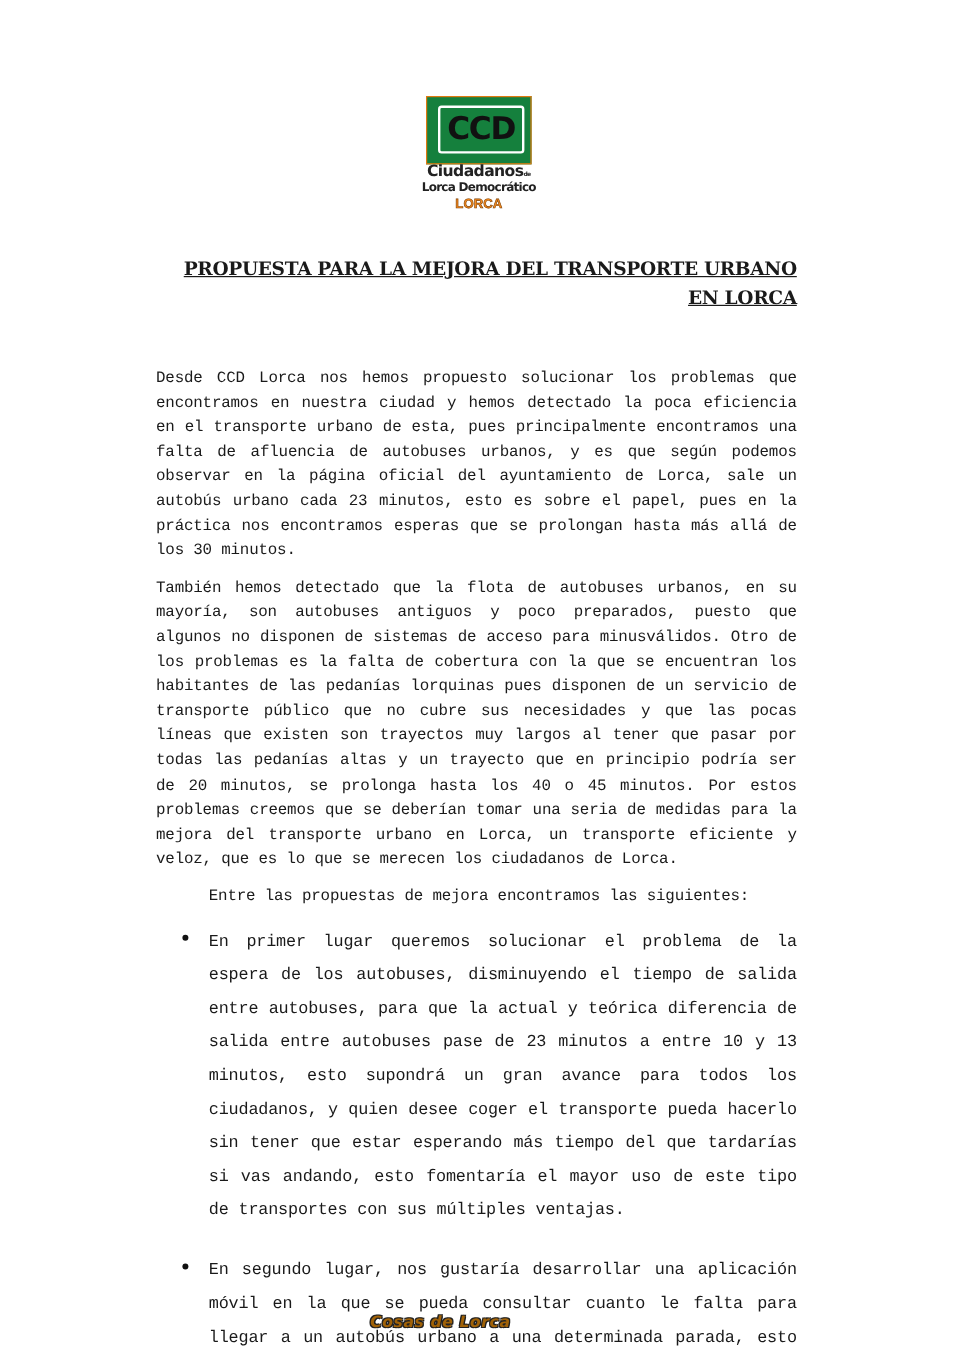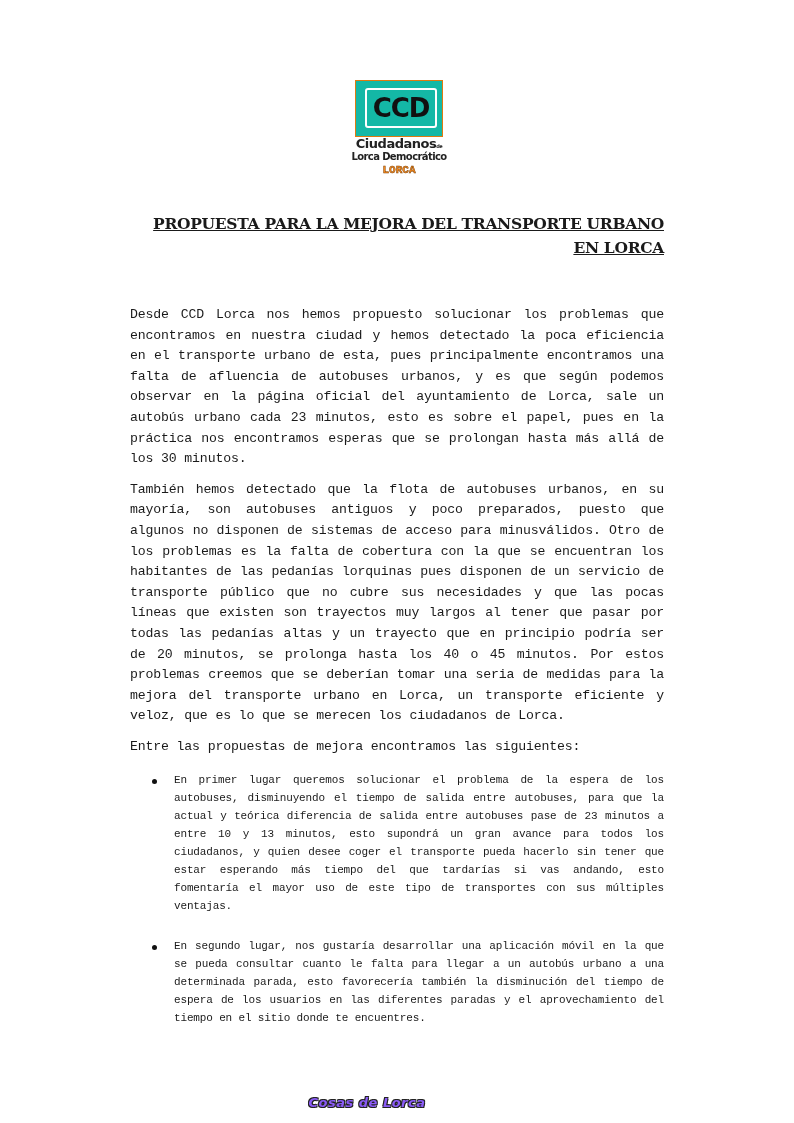--- a/index.html
+++ b/index.html
@@ -1,53 +1,53 @@
 <!DOCTYPE html>
 <html><head>
 <meta charset="utf-8">
 <style>
   html, body { margin: 0; padding: 0; background: #ffffff; }
   body { width: 794px; height: 1123px; position: relative; overflow: hidden;
          font-family: "DejaVu Serif", "Liberation Serif", serif; color: #1a1a1a; }
   .logo { position: absolute; left: 343px; top: 78px; width: 112px; height: 102px; }
   .logo-box { position: absolute; left: 12px; top: 2px; width: 86px; height: 55px;
-              background: #14b8a6; border: 1px solid #e07a10; }
+              background: #15803d; border: 1px solid #e07a10; }
   .logo-inner { position: absolute; left: 9px; top: 7px; width: 68px; height: 36px;
                 border: 2px solid #fff; border-radius: 3px; }
   .logo-ccd { position: absolute; left: 0; top: 3px; width: 100%; text-align: center;
               font-family: "DejaVu Sans", sans-serif; font-weight: bold; font-size: 26px;
               color: #111; letter-spacing: -1px; line-height: 30px; }
   .logo-line1 { position: absolute; left: 0; top: 58px; width: 112px; text-align: center;
                 font-family: "DejaVu Sans", sans-serif; font-weight: bold; font-size: 13px;
                 color: #222; letter-spacing: -0.5px; }
   .logo-de { font-size: 5px; vertical-align: baseline; }
   .logo-line2 { position: absolute; left: 0; top: 73px; width: 112px; text-align: center;
                 font-family: "DejaVu Sans", sans-serif; font-weight: bold; font-size: 10px;
                 color: #222; letter-spacing: -0.6px; }
   .logo-line3 { position: absolute; left: 0; top: 86px; width: 112px; text-align: center;
-                font-family: Liberation Mono, monospace; font-weight: bold; font-size: 11px;
+                font-family: Liberation Sans, sans-serif; font-weight: bold; font-size: 11px;
                 color: #f68b1f; -webkit-text-stroke: 0.5px #7a3d00; letter-spacing: 0px; }
 
   .title { position: absolute; left: 130px; top: 212px; width: 534px; text-align: right;
            font-family: "DejaVu Serif", serif; font-weight: bold; font-size: 15.5px;
            line-height: 24px; text-decoration: underline; letter-spacing: -0.3px; }
 
   .body { position: absolute; left: 130px; top: 305px; width: 534px; font-family: Liberation Mono, monospace; }
   p { margin: 0 0 10px 0; font-size: 13.2px; line-height: 20.6px; text-align: justify;
       letter-spacing: -0.15px; }
   ul { margin: 0; padding: 0; list-style: none; }
-  li { position: relative; padding-left: 44px; margin: 0 0 22px 0; font-size: 11px;
-       line-height: 18px; text-align: justify; letter-spacing: -0.15px; }
+  li { position: relative; padding-left: 44px; margin: 0 0 22px 0; font-size: 14px;
+       line-height: 28px; text-align: justify; letter-spacing: -0.15px; }
   .bullet { position: absolute; left: 22px; top: 8px; width: 5px; height: 5px;
             border-radius: 50%; background: #111; }
-  .p-intro { margin-bottom: 14px; }
+  .p-intro { margin-bottom: 14px; margin-left: 44px; }
 
   .footer { position: absolute; left: 0; top: 1095px; width: 734px; text-align: center;
             font-family: "DejaVu Sans", sans-serif; font-style: italic; font-weight: bold;
-            font-size: 13px; color: #8b5cf6; letter-spacing: 0.5px;
+            font-size: 13px; color: #a16207; letter-spacing: 0.5px;
             text-shadow: -1px -1px 0 #222, 1px -1px 0 #222, -1px 1px 0 #222, 1px 1px 0 #222; }
 </style>
 </head>
 <body>
 
 <div class="logo">
   <div class="logo-box">
     <div class="logo-inner">
       <div class="logo-ccd">CCD</div>
     </div>

